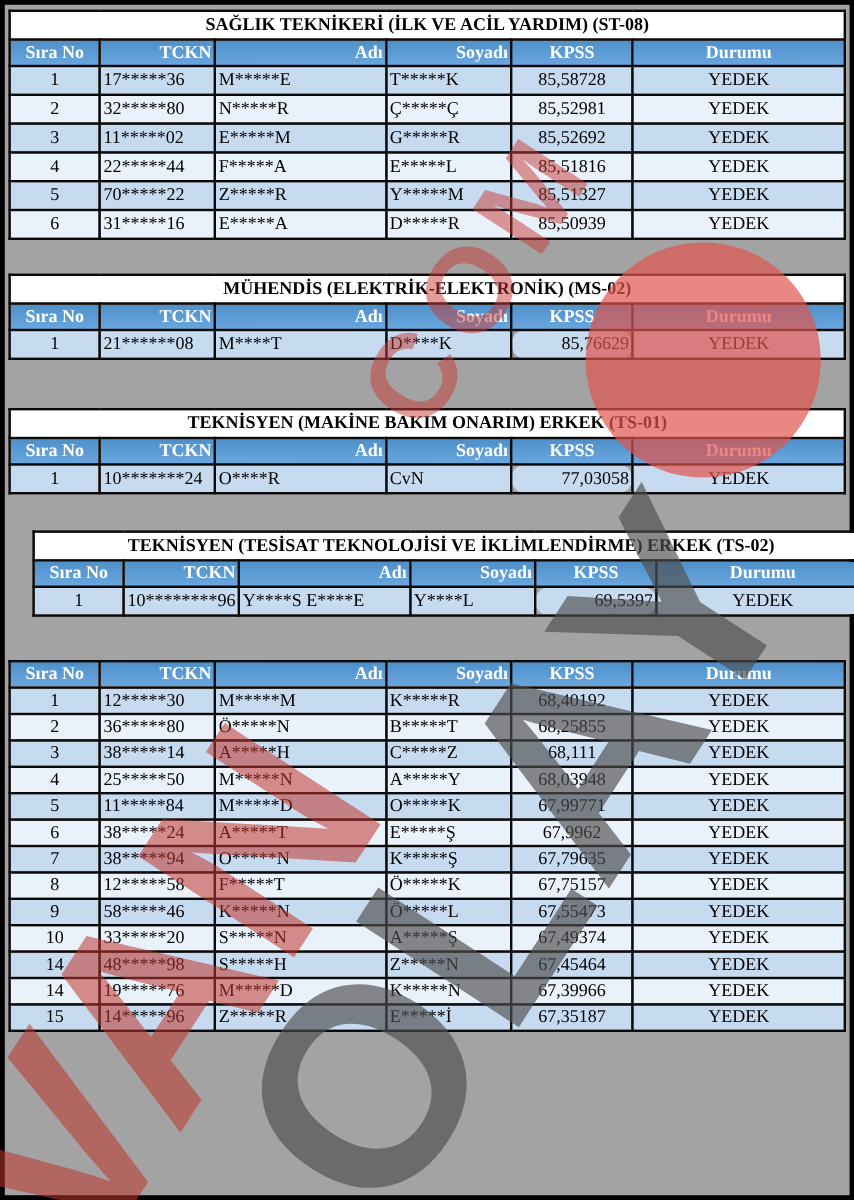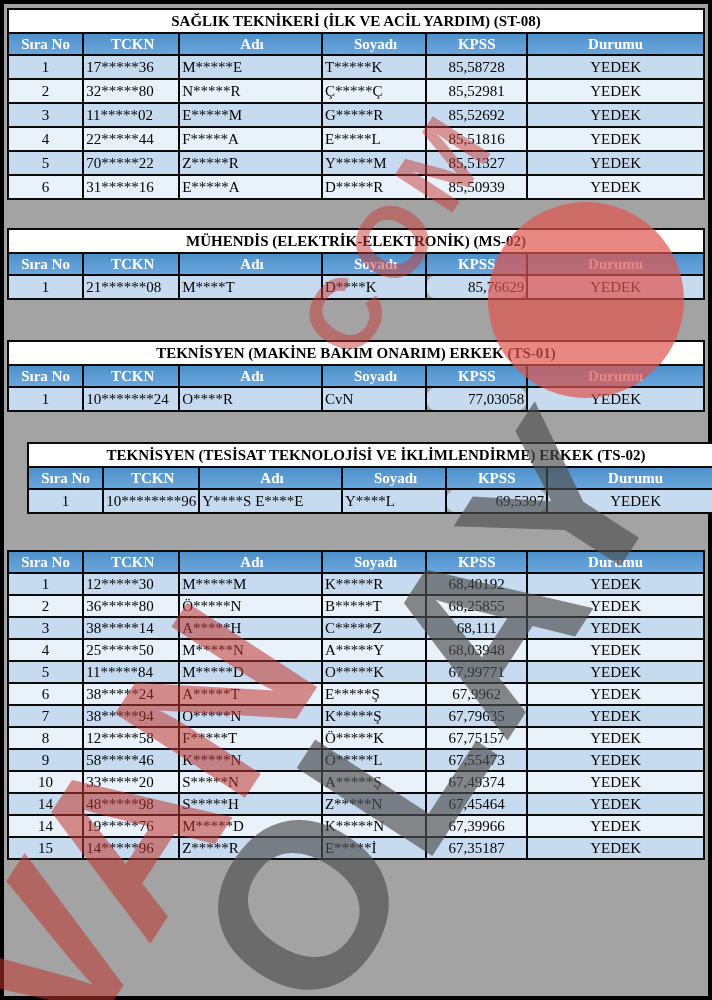--- a/index.html
+++ b/index.html
@@ -38,21 +38,21 @@
     background:#ffffff;
     color:#000;
   }
   thead th{
     background:linear-gradient(180deg,#4f90c8 0%,#5b9bd5 45%,#6aa5dc 100%);
     color:#ffffff;
     font-weight:bold;
     font-size:15.5px;
     height:22px;
   }
-  thead th.h-left{text-align:center;padding-left:5px;}
+  thead th.h-left{text-align:right;padding-left:5px;}
   tbody tr{height:24px;}
   tbody tr:nth-child(odd){background:#c7dbf0;}
   tbody tr:nth-child(even){background:#e9f1fa;}
   .dp tbody tr{height:22px;}
   .c-center{text-align:center;}
   .c-left{text-align:left;padding-left:5px;}
   .c-right{text-align:right;padding-right:3px;border-radius:12px;}
   
   col.w0{width:10.8%;} col.w1{width:13.8%;} col.w2{width:20.5%;}
   col.w3{width:15.0%;} col.w4{width:14.5%;} col.w5{width:25.4%;}

